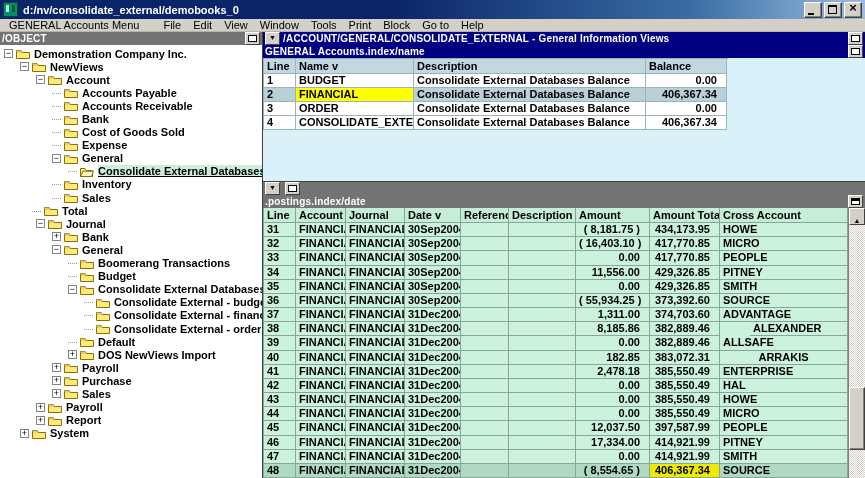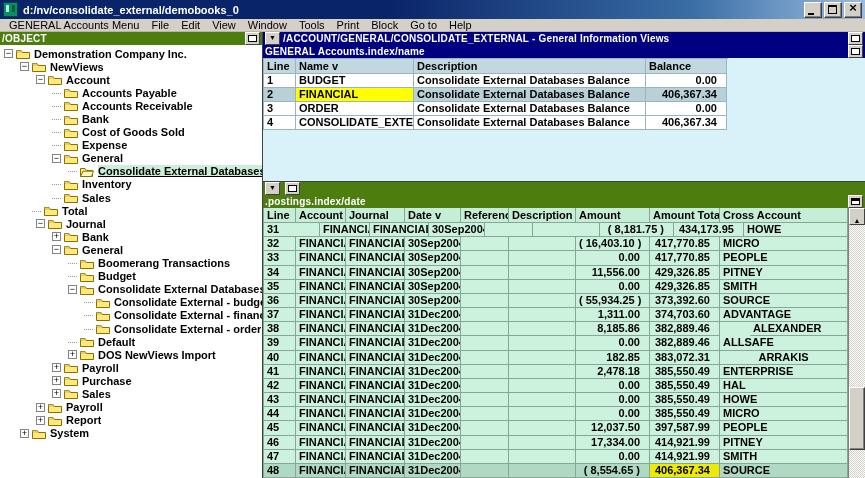--- a/index.html
+++ b/index.html
@@ -15,30 +15,30 @@
   .title-text{color:#fff;font-size:11px;font-weight:bold;margin-left:5px;flex:1;white-space:nowrap;overflow:hidden;}
   .win-btn{width:16px;height:14px;background:#d4d0c8;border:1px solid;border-color:#ffffff #404040 #404040 #ffffff;
     box-shadow:inset -1px -1px 0 #808080;margin-left:2px;position:relative;flex:0 0 auto;}
   .glyph-min::after{content:"";position:absolute;left:3px;bottom:2px;width:6px;height:2px;background:#000;}
   .glyph-max::after{content:"";position:absolute;left:3px;top:2px;width:7px;height:6px;border:1px solid #000;border-top-width:2px;}
   .glyph-close::after{content:"\00d7";position:absolute;left:0;right:0;top:-2px;text-align:center;font-size:13px;font-weight:bold;color:#000;line-height:14px;}
 
   
   .menubar{height:12px;display:flex;align-items:center;background:#d4d0c8;font-size:11px;line-height:12px;padding-left:3px;border-bottom:1px solid #b8b4ac;}
   .menu-item{padding:0 6px;white-space:nowrap;color:#000;}
-  .menu-item.first{}
+  .menu-item.first{margin-right:12px;}
 
   
   .main{position:absolute;top:32px;left:0;right:0;bottom:0;display:flex;}
   .left-panel{width:262px;flex:0 0 auto;display:flex;flex-direction:column;background:#fff;border-right:1px solid #404040;}
   .right-area{flex:1;display:flex;flex-direction:column;min-width:0;}
 
   
   .phdr{height:13px;display:flex;align-items:center;padding:0 2px;font-size:10px;font-weight:bold;color:#fff;flex:0 0 auto;}
-  .phdr.gray{background:#4d7c0f;}
+  .phdr.gray{background:#737373;}
   .phdr.navy{background:#000080;}
   .phdr .lbl{flex:1;white-space:nowrap;overflow:hidden;letter-spacing:.2px;}
   .mini-btn{width:13px;height:11px;background:#d4d0c8;border:1px solid;border-color:#fff #404040 #404040 #fff;position:relative;flex:0 0 auto;margin-left:2px;}
   .restore-glyph::after{content:"";position:absolute;left:2px;top:2px;right:2px;bottom:2px;border:1px solid #000;background:#fff;}
   .form-glyph::after{content:"";position:absolute;left:2px;top:2px;right:2px;bottom:2px;border:1px solid #000;border-top-width:3px;background:#fff;}
   .drop-btn{width:13px;height:11px;background:#d4d0c8;border:1px solid;border-color:#fff #404040 #404040 #fff;margin-right:3px;flex:0 0 auto;text-align:center;}
   .drop-btn::after{content:"\25bc";font-size:7px;line-height:10px;color:#000;display:block;}
 
   
   .tree{flex:1;overflow:hidden;padding-top:2px;background:#fff;}
@@ -426,21 +426,21 @@
                 <span class="tcell" style="width: 59px;">Journal</span>
                 <span class="tcell" style="width: 56px;">Date v</span>
                 <span class="tcell" style="width: 48px;">Reference</span>
                 <span class="tcell" style="width: 67px;">Description</span>
                 <span class="tcell" style="width: 74px;">Amount</span>
                 <span class="tcell" style="width: 70px;">Amount Total</span>
                 <span class="tcell" style="width: auto; flex: 1 1 0%;">Cross Account</span>
               </div>
               <div class="post-rows">
                 <div class="trow drow">
-                  <span class="tcell" style="width: 56px;">31</span>
+                  <span class="tcell" style="width: 32px;">31</span>
                   <span class="tcell" style="width: 50px;">FINANCIAL</span>
                   <span class="tcell" style="width: 59px;">FINANCIAL</span>
                   <span class="tcell" style="width: 56px;">30Sep2004</span>
                   <span class="tcell" style="width: 48px;"></span>
                   <span class="tcell" style="width: 67px;"></span>
                   <span class="tcell num" style="width: 74px;">( 8,181.75 )</span>
                   <span class="tcell num" style="width: 70px;">434,173.95</span>
                   <span class="tcell" style="flex: 1 1 0%;">HOWE</span>
                 </div>
                 <div class="trow drow">

